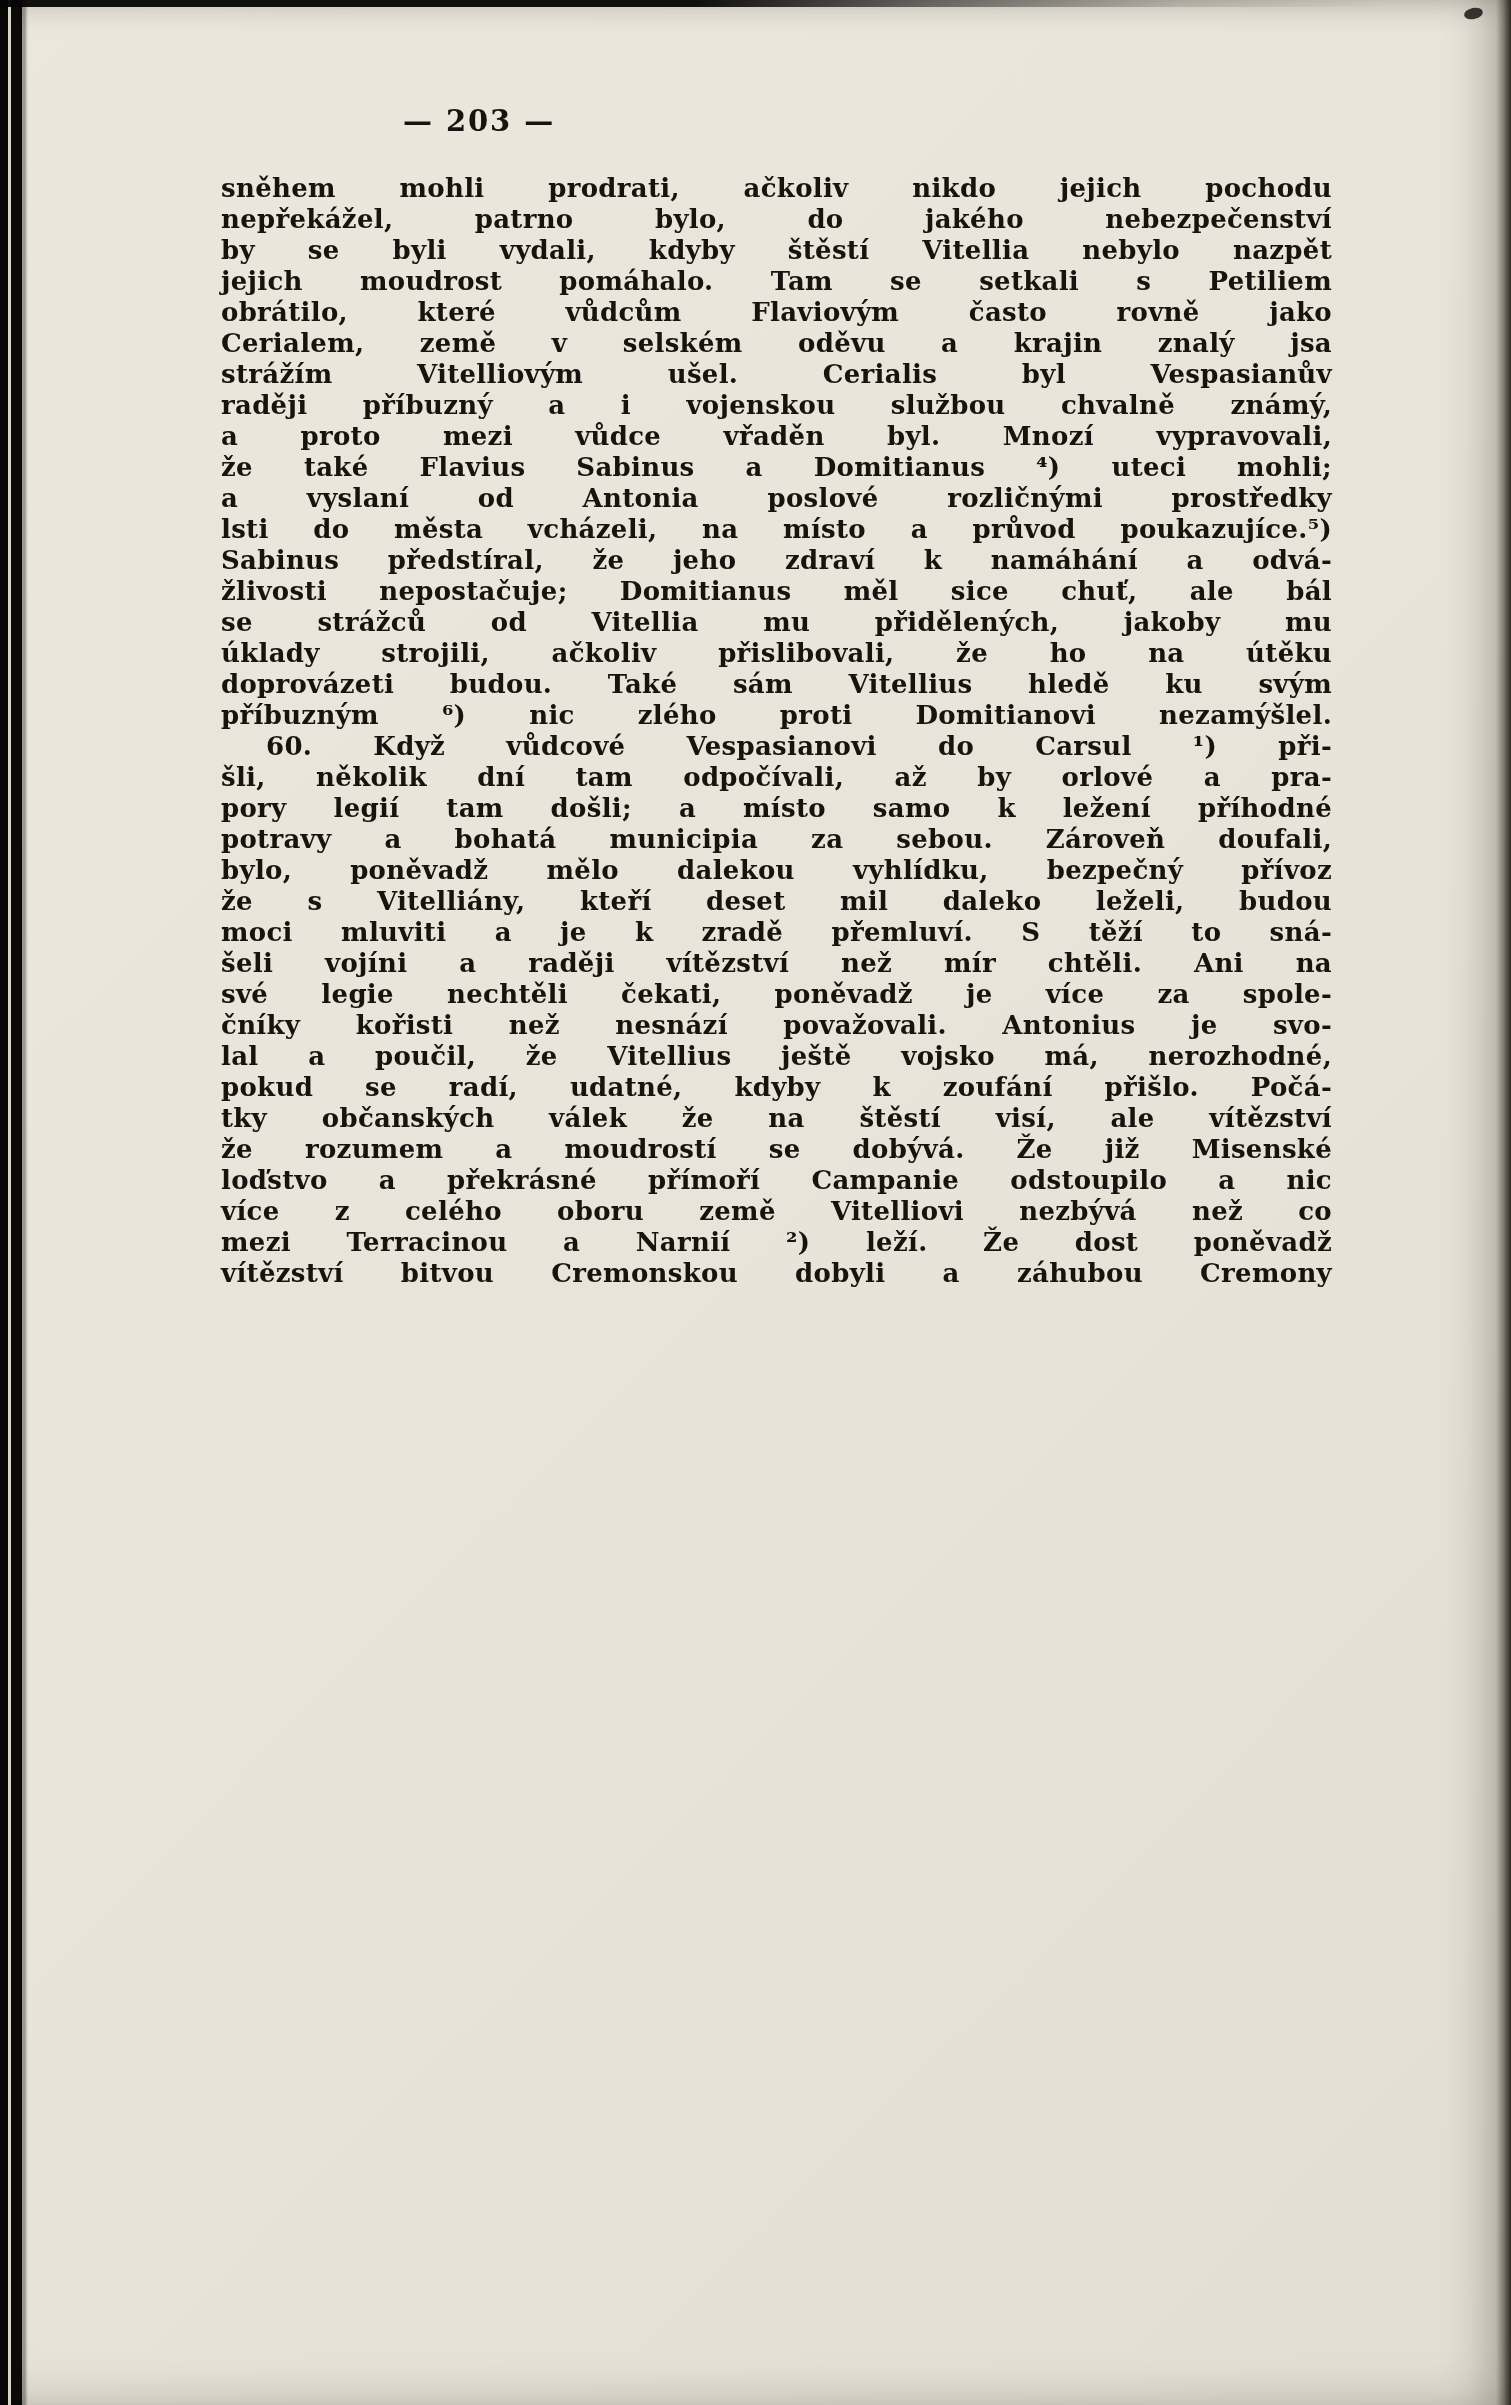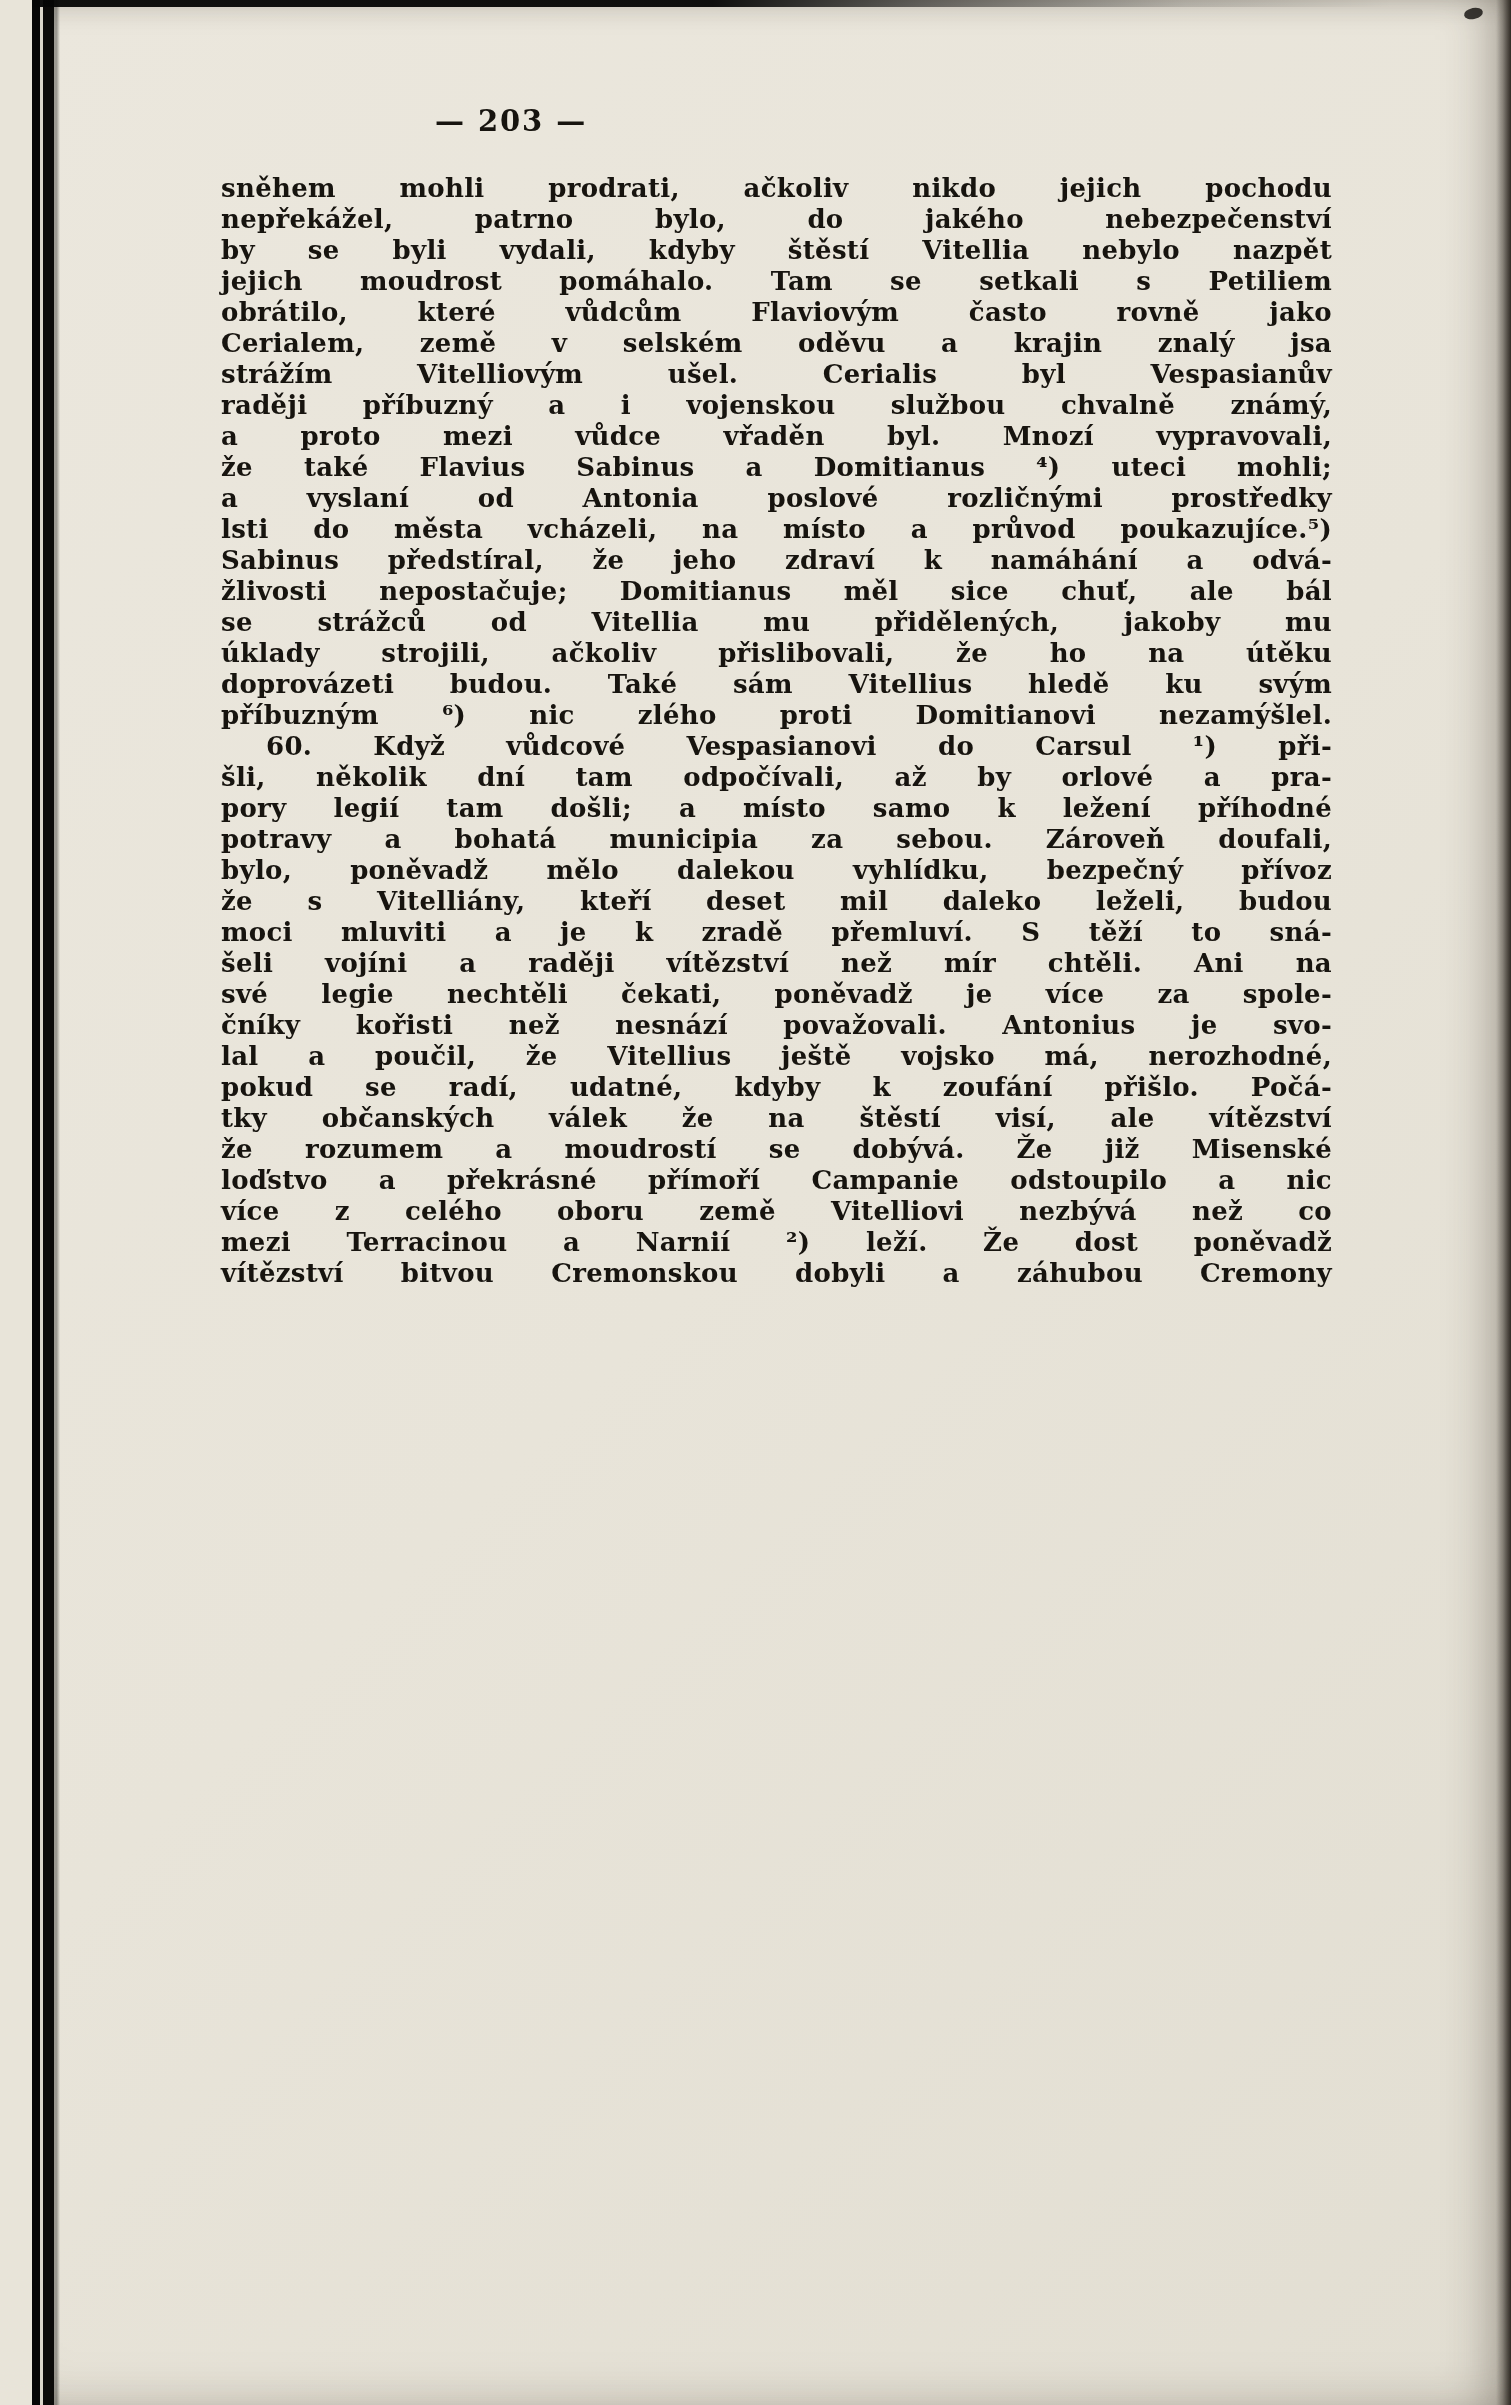--- a/index.html
+++ b/index.html
@@ -12,21 +12,20 @@
     color: #17140f;
   }
   .paper {
     position: absolute;
     inset: 0;
     background: linear-gradient(135deg, #ebe7dd 0%, #e8e4d9 50%, #e2ded2 100%);
     box-shadow:
       inset -36px 0 49px -19px rgba(55, 45, 35, 0.40),
       inset 0 19px 32px -23px rgba(55, 45, 35, 0.28),
       inset 0 -28px 66px -38px rgba(55, 45, 35, 0.18);
-    margin-left: 32px;
   }
   .edge-left {
     position: absolute; left: 0; top: 0; bottom: 0; width: 28px;
     background: linear-gradient(to right,
       #060606 0px, #060606 7.6px,
       #d9d5c9 7.6px, #d9d5c9 11.4px,
       #0b0a09 11.4px, #0b0a09 22px,
       rgba(10,9,8,0.35) 22px, rgba(10,9,8,0.35) 24.6px,
       rgba(10,9,8,0) 28px);
   }
@@ -55,21 +54,21 @@
     top: 104px;
     left: 403px;
     font-size: 29px;
     font-weight: bold;
     letter-spacing: 1.9px;
     white-space: pre;
   }
   .text-block {
     position: absolute;
     top: 173px;
-    left: 189px;
+    left: 221px;
     width: 1111px;
     font-size: 26px;
     font-weight: bold;
     letter-spacing: 0.3px;
   }
   .line {
     height: 31px;
     line-height: 31px;
     text-align: justify;
     text-align-last: justify;

